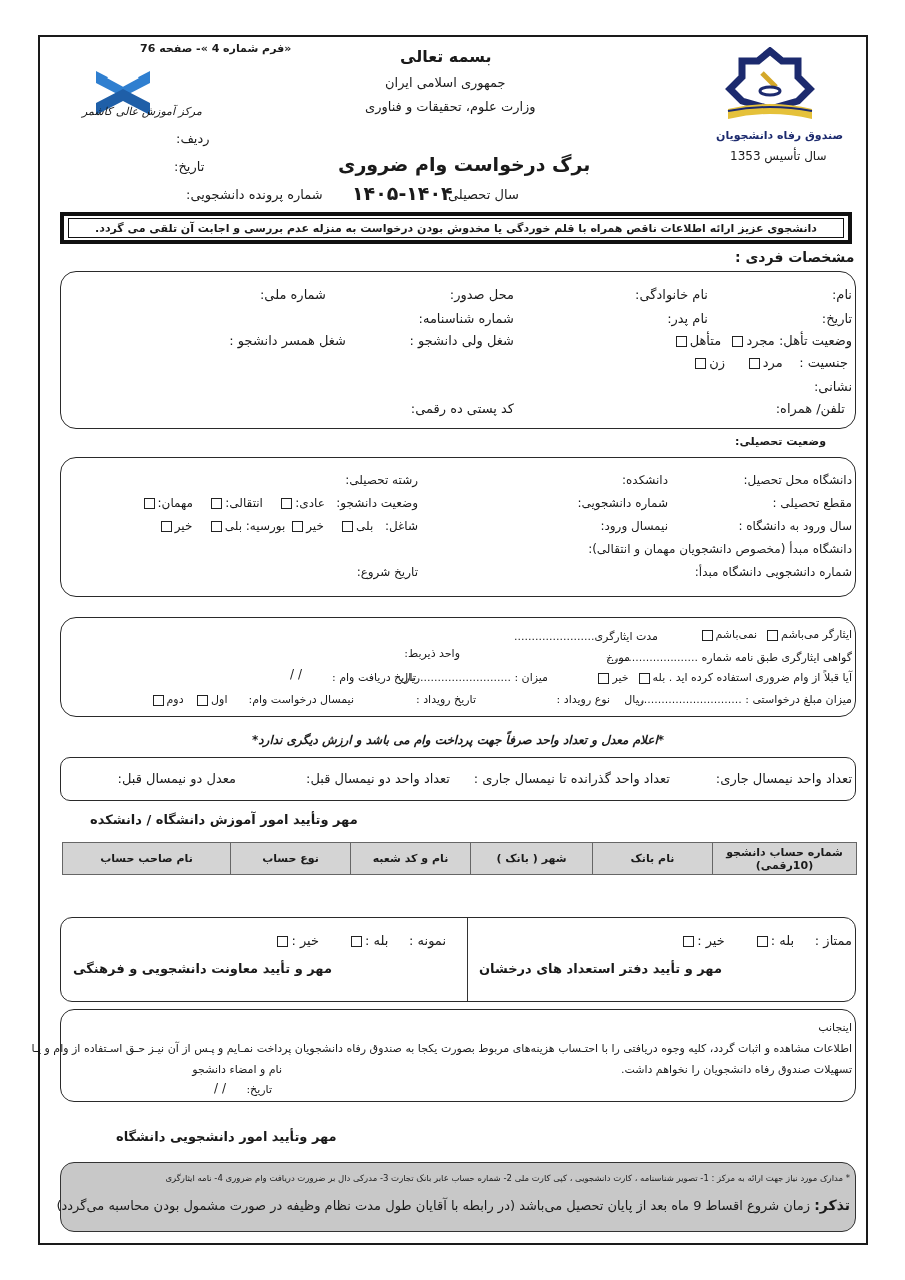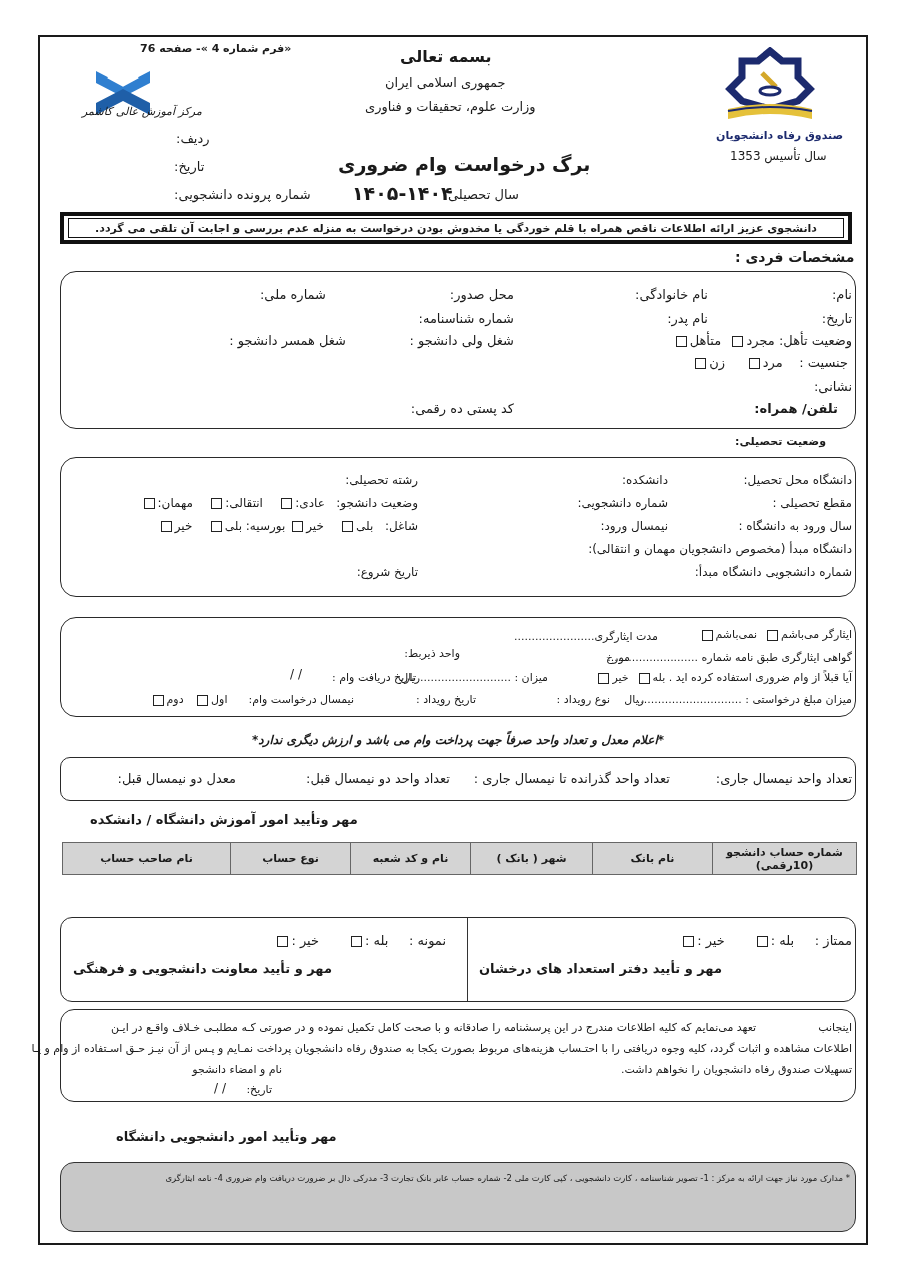--- a/index.html
+++ b/index.html
@@ -50,21 +50,21 @@
       <ellipse cx="50" cy="44" rx="10" ry="4" fill="none" stroke="#1c2a6e" stroke-width="3"></ellipse>
       <path d="M8 62 Q50 52 92 62 L92 72 Q50 62 8 72 Z" fill="#e5c13a"></path>
       <path d="M8 64 Q50 56 92 64" stroke="#1c2a6e" stroke-width="2" fill="none"></path>
     </svg>
   </div>
   <div class="abs f11 b" style="left:676px;top:92px;color:#1c2a6e;">صندوق رفاه دانشجویان</div>
   <div class="abs f12" style="left:690px;top:112px;">سال تأسیس 1353</div>
 
   <div class="abs f13" style="left:136px;top:94px;">ردیف:</div>
   <div class="abs f13" style="left:134px;top:122px;">تاریخ:</div>
-  <div class="abs f13" style="left:134px;top:150px;">شماره پرونده دانشجویی:</div>
+  <div class="abs f13" style="left:146px;top:150px;">شماره پرونده دانشجویی:</div>
 
   <div class="abs b" style="left:298px;top:116px;font-size:19px;">برگ درخواست وام ضروری</div>
   <div class="abs f13" style="left:408px;top:150px;">سال تحصیلی</div>
   <div class="abs b" style="left:312px;top:145px;font-size:19px;">۱۴۰۵-۱۴۰۴</div>
 
   <div class="notice">
     <div class="notice-inner">دانشجوی عزیز ارائه اطلاعات ناقص همراه با قلم خوردگی یا مخدوش بودن درخواست به منزله عدم بررسی و اجابت آن تلقی می گردد.</div>
   </div>
 
   <div class="abs b" style="left:695px;top:212px;font-size:14px;">مشخصات فردی :</div>
@@ -86,21 +86,21 @@
   </div>
   <div class="abs f13" style="right:352px;top:296px;text-align:right;">شغل ولی دانشجو :</div>
   <div class="abs f13" style="right:520px;top:296px;">شغل همسر دانشجو :</div>
 
   <div class="abs f13" style="right:18px;top:318px;">
     <span>جنسیت :</span>&nbsp;&nbsp;&nbsp;
     <span>مرد</span><span class="cb"></span>
     &nbsp;&nbsp;&nbsp;&nbsp;<span>زن</span><span class="cb"></span>
   </div>
   <div class="abs f13" style="right:14px;top:342px;">نشانی:</div>
-  <div class="abs f13" style="right:28px;top:364px;font-weight:bold;">تلفن/ همراه:</div>
+  <div class="abs f13" style="right:21px;top:364px;">تلفن/ همراه:</div>
   <div class="abs f13" style="right:352px;top:364px;">کد پستی ده رقمی:</div>
 
   <div class="abs b" style="left:695px;top:398px;font-size:11px;">وضعیت تحصیلی:</div>
   <div class="box" style="left:20px;top:420px;width:796px;height:140px;"></div>
 
   <div class="abs f12" style="right:14px;top:436px;">دانشگاه محل تحصیل:</div>
   <div class="abs f12" style="right:198px;top:436px;">دانشکده:</div>
   <div class="abs f12" style="right:448px;top:436px;">رشته تحصیلی:</div>
 
   <div class="abs f12" style="right:14px;top:459px;">مقطع تحصیلی :</div>
@@ -192,25 +192,28 @@
 
   <div class="abs f13" style="right:420px;top:896px;">
     <span>نمونه :</span>&nbsp;&nbsp;&nbsp;&nbsp;
     <span>بله :</span><span class="cb"></span>&nbsp;&nbsp;&nbsp;&nbsp;&nbsp;&nbsp;
     <span>خیر :</span><span class="cb"></span>
   </div>
   <div class="abs f13 b" style="right:534px;top:924px;">مهر و تأیید معاونت دانشجویی و فرهنگی</div>
 
   <div class="box" style="left:20px;top:972px;width:796px;height:93px;border-radius:14px;"></div>
   <div class="abs f11" style="right:14px;top:984px;">اینجانب</div>
-  <div class="abs f11" style="right:110px;top:984px;width:660px;">تعهد می‌نمایم که کلیه اطلاعات مندرج در این پرسشنامه را صادقانه و با صحت کامل تکمیل نموده و در صورتی کـه مطلبـی خـلاف واقـع در ایـن</div>
   <div class="abs f11" style="right:14px;top:1005px;width:780px;">اطلاعات مشاهده و اثبات گردد، کلیه وجوه دریافتی را با احتـساب هزینه‌های مربوط بصورت یکجا به صندوق رفاه دانشجویان پرداخت نمـایم و پـس از آن نیـز حـق اسـتفاده از وام و یـا</div>
   <div class="abs f11" style="right:14px;top:1026px;">تسهیلات صندوق رفاه دانشجویان را نخواهم داشت.</div>
   <div class="abs f11" style="right:584px;top:1026px;">نام و امضاء دانشجو</div>
   <div class="abs f11" style="right:594px;top:1046px;">تاریخ:</div>
   <div class="abs f12" style="right:640px;top:1044px;direction:ltr;">/     /</div>
 
   <div class="abs f13 b" style="left:76px;top:1092px;">مهر وتأیید امور دانشجویی دانشگاه</div>
 
   <div class="graybox"></div>
   <div class="abs" style="right:16px;top:1136px;font-size:8.5px;">* مدارک مورد نیاز جهت ارائه به مرکز : 1- تصویر شناسنامه ، کارت دانشجویی ، کپی کارت ملی 2- شماره حساب عابر بانک تجارت 3- مدرکی دال بر ضرورت دریافت وام ضروری 4- نامه ایثارگری</div>
+  <div class="abs f13" style="right:16px;top:1160px;">
+    <span class="b" style="font-size:14px;">تذکر:</span>
+    <span>زمان شروع اقساط 9 ماه بعد از پایان تحصیل می‌باشد (در رابطه با آقایان طول مدت نظام وظیفه در صورت مشمول بودن محاسبه می‌گردد)</span>
+  </div>
 
 </div>
 
 </body></html>

